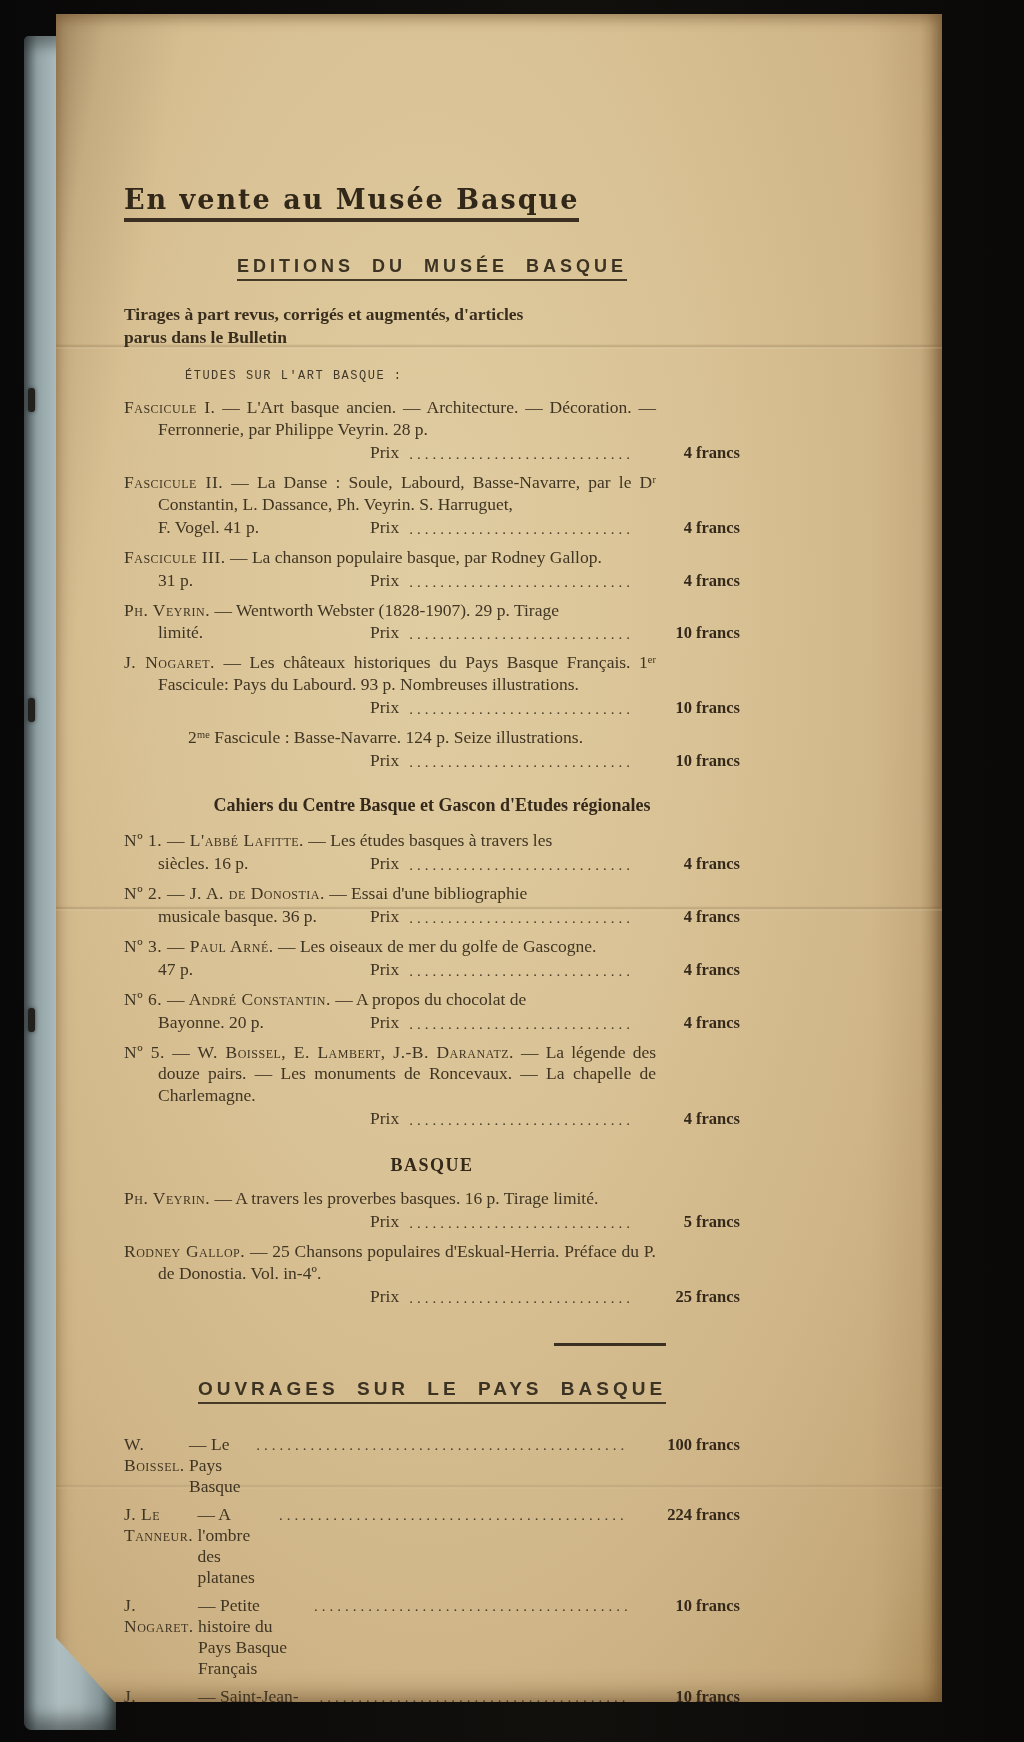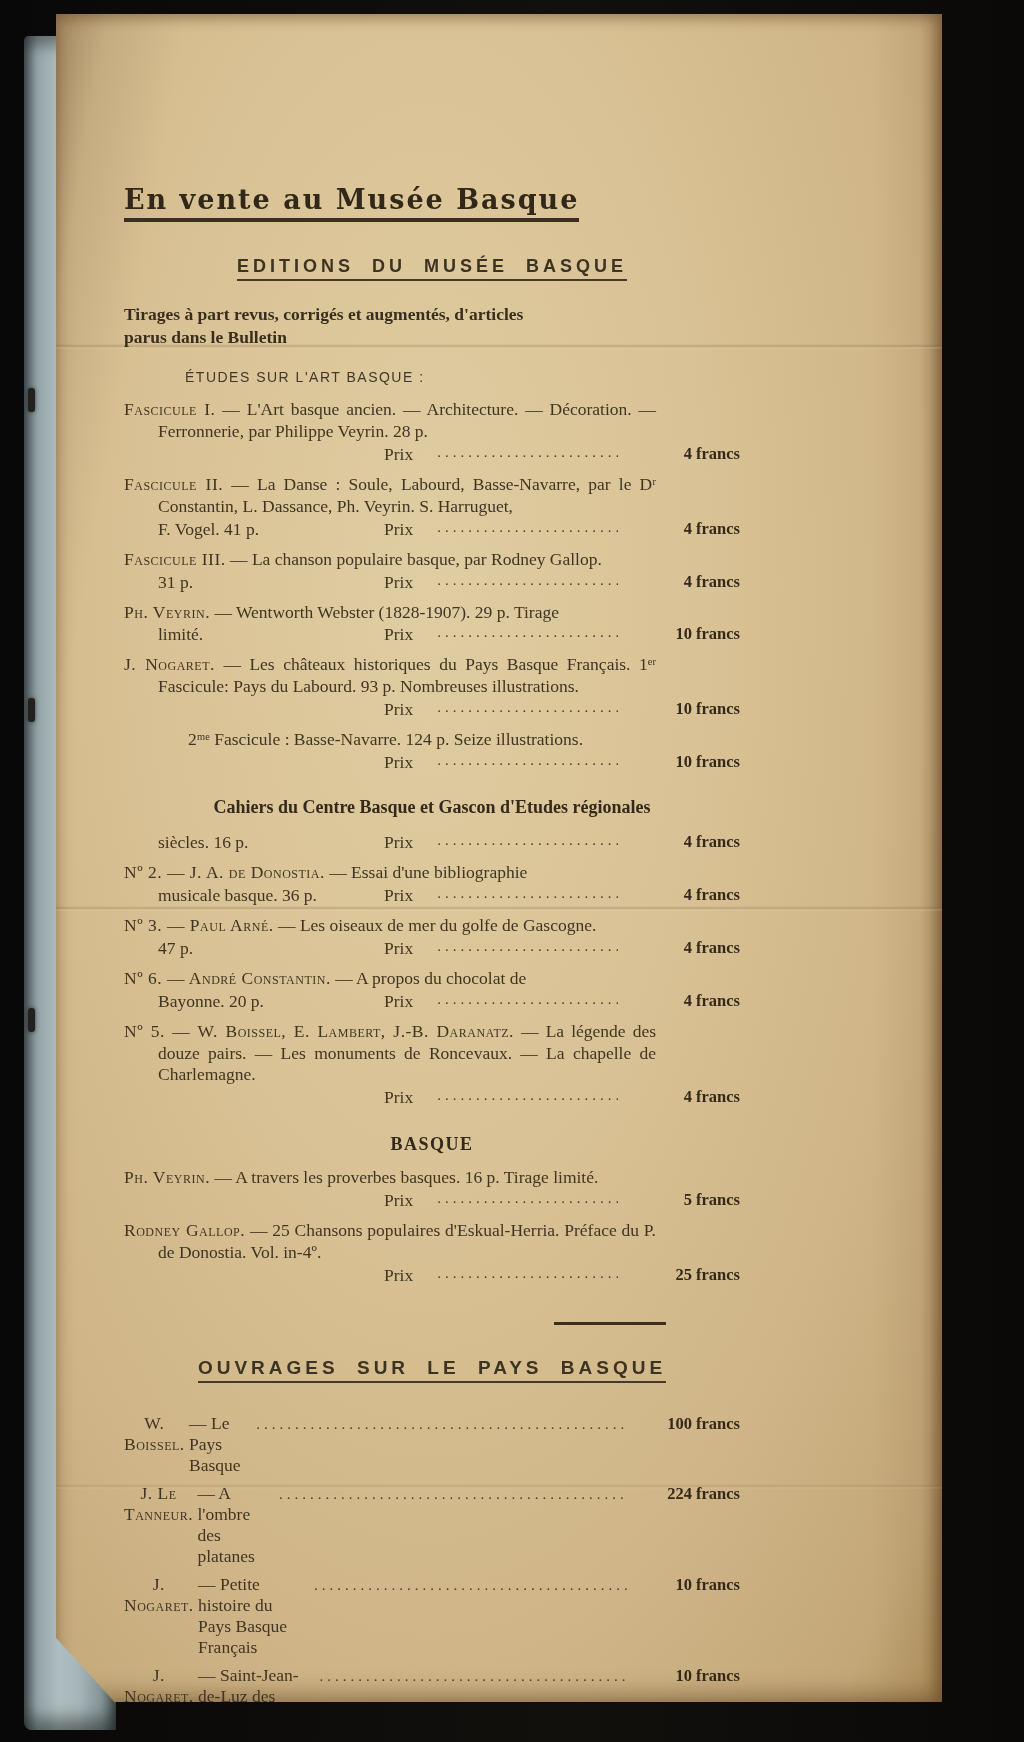--- a/index.html
+++ b/index.html
@@ -93,22 +93,22 @@
 
   .subtitle {
     margin-top: 22px;
     font-weight: 700;
     font-size: 17.5px;
     line-height: 1.32;
     color: #392e1d;
   }
   .subheading {
     margin: 20px 0 14px 61px;
-    font-family: Liberation Sans, sans-serif;
-    font-size: 14px;
+    font-family: Liberation Mono, monospace;
+    font-size: 12px;
     letter-spacing: 1.5px;
     color: #41382a;
   }
   .bold-heading {
     margin: 24px 0 14px;
     text-align: center;
     font-weight: 700;
     font-size: 18px;
     color: #34291a;
   }
@@ -118,30 +118,29 @@
   .entry-text {
     max-width: 532px;
     font-size: 17.5px;
     line-height: 1.25;
     text-align: justify;
     padding-left: 34px;
     text-indent: -34px;
     color: #403523;
   }
   .entry.sub .entry-text { margin-left: 64px; max-width: 468px; }
-  .sc { font-variant: small-caps; letter-spacing: .5px; text-align: center; }
+  .sc { font-variant: small-caps; letter-spacing: .5px; }
 
   .price-row {
     display: flex;
-    align-items: flex-start;
+    align-items: flex-end;
     padding-left: 34px;
     font-size: 17.5px;
     margin-top: 1px;
     color: #403523;
-    gap: 14px;
   }
   .lead { flex: 0 0 auto; min-width: 212px; white-space: nowrap; }
   .prix-label { flex: 0 0 auto; }
   .dots {
     flex: 1 1 auto;
     overflow: hidden;
     white-space: nowrap;
     letter-spacing: 4px;
     font-size: 15px;
     margin: 0 16px 0 10px;
@@ -257,20 +256,21 @@
           <span class="prix-label">Prix</span>
           <span class="dots">....................................................................................................................</span>
           <span class="price">10 francs</span>
         </div>
       </div>
 
       <div class="bold-heading">Cahiers du Centre Basque et Gascon d'Etudes régionales</div>
 
       
       <div class="entry">
+        <p class="entry-text"><span class="sc">Nº 1. — L'abbé Lafitte.</span> <span>— Les études basques à travers les</span></p>
         <div class="price-row">
           <span class="lead">siècles. 16 p.</span>
           <span class="prix-label">Prix</span>
           <span class="dots">....................................................................................................................</span>
           <span class="price">4 francs</span>
         </div>
       </div>
 
       <div class="entry">
         <p class="entry-text"><span class="sc">Nº 2. — J. A. de Donostia.</span> <span>— Essai d'une bibliographie</span></p>

